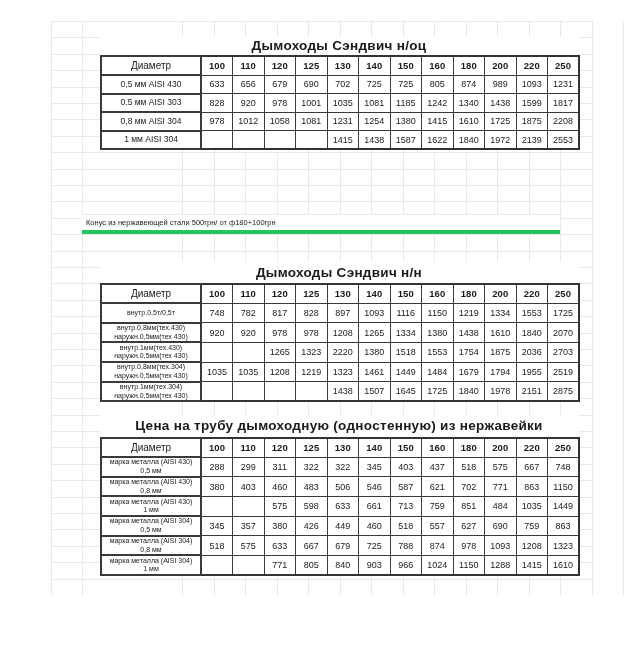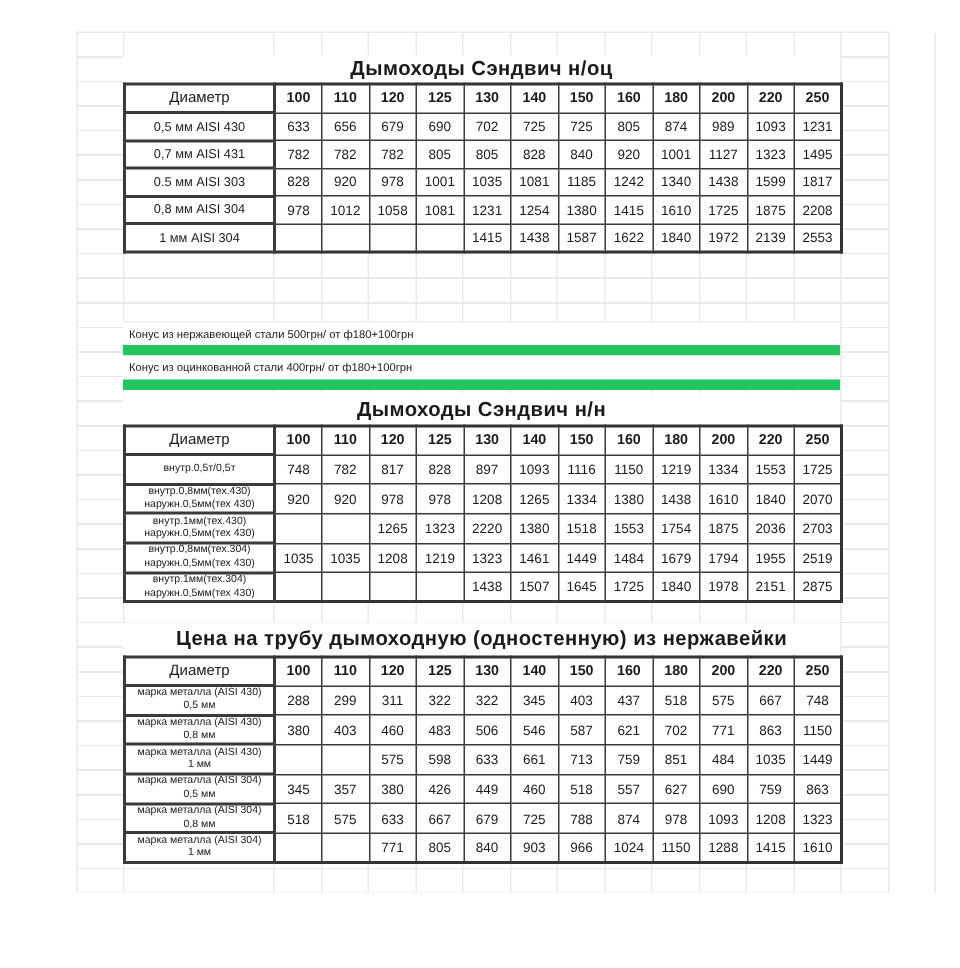--- a/index.html
+++ b/index.html
@@ -12,21 +12,21 @@
     position:absolute;left:51px;top:21px;width:541px;height:573px;
     border-top:1px solid #e8e9ef;border-left:1px solid #e8e9ef;
     background-image:repeating-linear-gradient(to bottom,transparent 0,transparent 15.4px,#e8e9ef 15.4px,#e8e9ef 16.4px);
     display:flex;
   }
   .gc{flex:0 0 auto;width:31.5px;height:100%;border-right:1px solid #e8e9ef;box-sizing:border-box;}
   .gc.first{width:31px;}
   .gc.wide{width:100px;}
 
   
-  .tblock{position:absolute;left:82px;width:478px;}
+  .tblock{position:absolute;left:100px;width:478px;}
   .t1{top:37px;}
   .t2{top:262px;}
   .t3{top:415px;}
   .ttitle{
     background:#fff;text-align:center;font-weight:bold;font-size:13.5px;
     letter-spacing:.3px;white-space:nowrap;
   }
   .t1 .ttitle{height:18px;line-height:18px;}
   .t2 .ttitle{height:21px;line-height:21px;}
   .t3 .ttitle{height:22px;line-height:22px;}
@@ -46,21 +46,21 @@
   table.price th.lbl{border-width:2px;}
   table.price tbody td{font-size:9px;}
   table.price tbody th.lbl{font-size:8.5px;white-space:pre-line;line-height:9.5px;}
   .t2 table.price tbody th.lbl,.t3 table.price tbody th.lbl{font-size:7px;line-height:8.5px;}
   .t1 tbody tr{height:18.5px;}
   .t2 tbody tr,.t3 tbody tr{height:19.7px;}
 
   
   .notes{position:absolute;left:82px;top:214px;width:478px;background:#fff;border-top:1px solid #e8e9ef;}
   .note{
-    height:15.4px;line-height:15.4px;border-bottom:7px solid #22c55e;
+    height:15.4px;line-height:15.4px;border-bottom:4px solid #22c55e;
     font-size:7.5px;padding-left:4px;color:#222;white-space:nowrap;background:#fff;
   }
 </style>
 </head>
 <body>
 
 <div class="canvas">
 
   <div class="grid">
     <div class="gc first"></div>
@@ -115,35 +115,20 @@
             <td>702</td>
             <td>725</td>
             <td>725</td>
             <td>805</td>
             <td>874</td>
             <td>989</td>
             <td>1093</td>
             <td>1231</td>
           </tr>
           <tr>
-            <th class="lbl">0,7 мм AISI 431</th>
-            <td>782</td>
-            <td>782</td>
-            <td>782</td>
-            <td>805</td>
-            <td>805</td>
-            <td>828</td>
-            <td>840</td>
-            <td>920</td>
-            <td>1001</td>
-            <td>1127</td>
-            <td>1323</td>
-            <td>1495</td>
-          </tr>
-          <tr>
             <th class="lbl">0.5 мм AISI 303</th>
             <td>828</td>
             <td>920</td>
             <td>978</td>
             <td>1001</td>
             <td>1035</td>
             <td>1081</td>
             <td>1185</td>
             <td>1242</td>
             <td>1340</td>
@@ -180,21 +165,20 @@
             <td>1972</td>
             <td>2139</td>
             <td>2553</td>
           </tr>
         </tbody>
       </table>
   </section>
 
   <div class="notes">
     <div class="note">Конус из нержавеющей стали 500грн/ от ф180+100грн</div>
-    <div class="note">Конус из оцинкованной стали 400грн/ от ф180+100грн</div>
   </div>
 
   <section class="tblock t2">
     <div class="ttitle">Дымоходы Сэндвич н/н</div>
     <table class="price">
       <colgroup>
           <col class="c-lbl">
           <col span="12" class="c-num">
         </colgroup>
     <thead>

